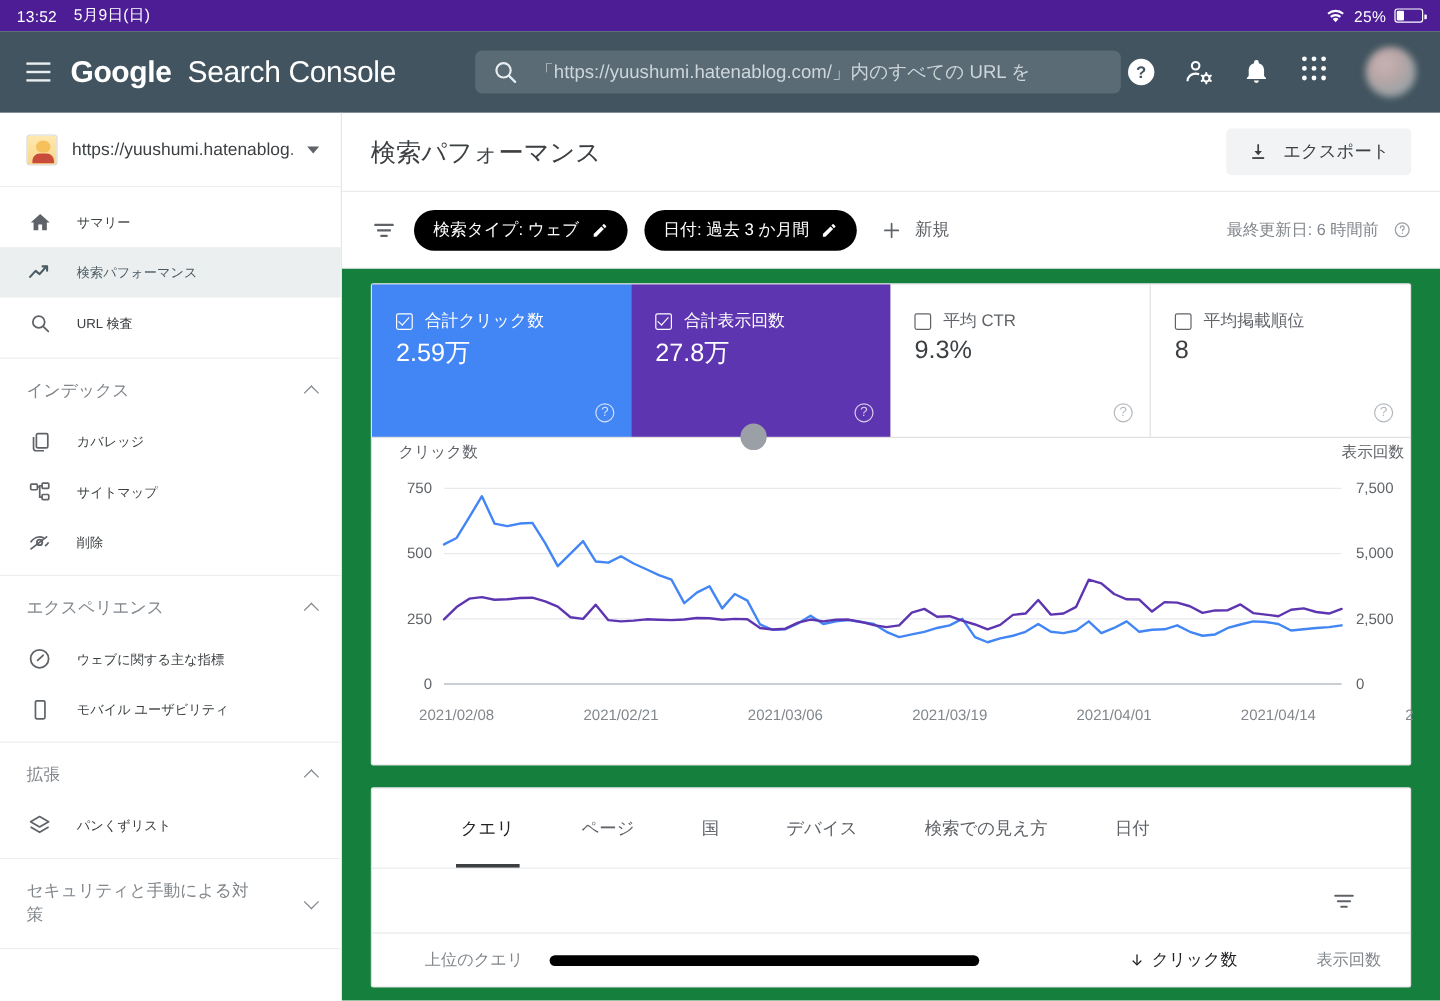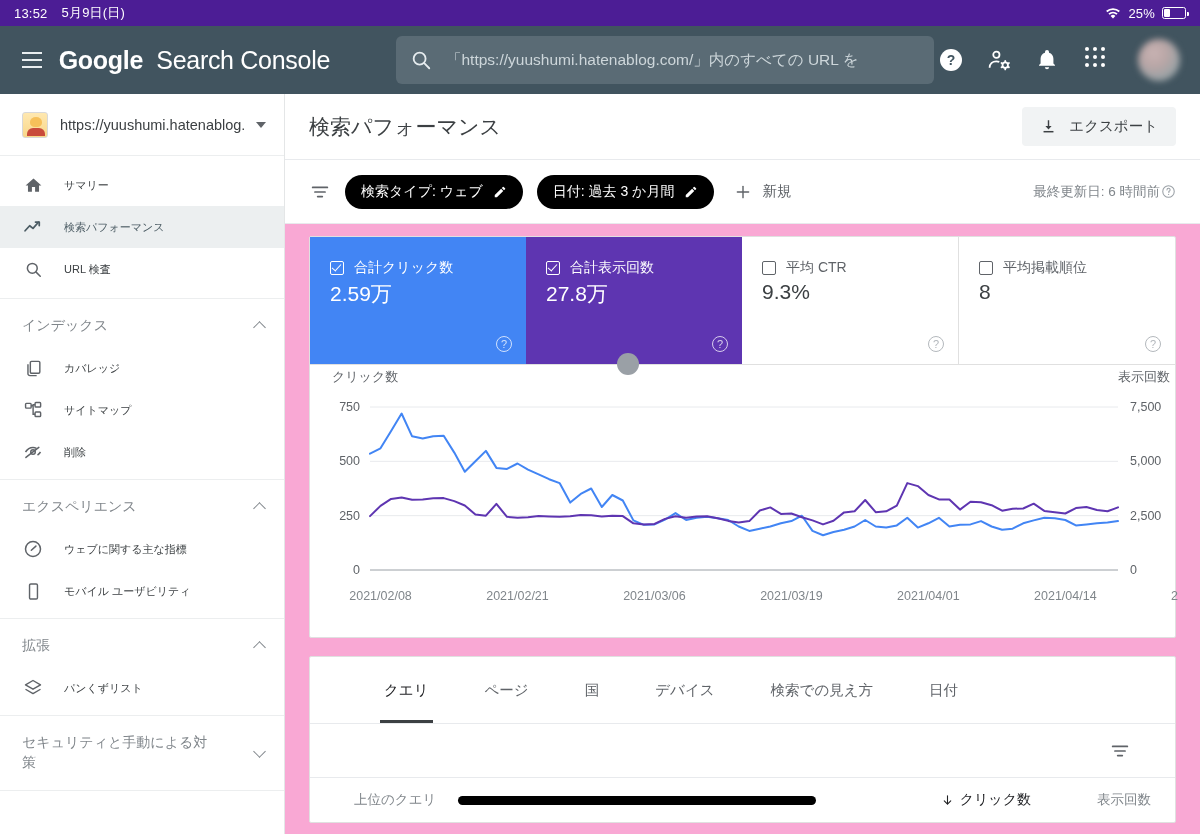--- a/index.html
+++ b/index.html
@@ -33,21 +33,21 @@
     height: 68px; background: #41545f;
     display: flex; align-items: center; padding: 0 16px; gap: 4px;
   }
   .hamburger { width: 48px; height: 48px; display: flex; flex-direction: column;
     align-items: center; justify-content: center; gap: 5px; cursor: pointer; }
   .hamburger span { display: block; width: 20px; height: 2px; background: #e9eef0; }
   .brand { color: #fff; font-size: 25px; margin-left: 6px; white-space: nowrap; letter-spacing: -.3px; }
   .brand b { font-weight: 700; }
   .brand em { font-style: normal; font-weight: 400; }
   .searchbox {
-    flex: 0 0 auto; width: 538px; height: 48px; margin-left: 62px;
+    flex: 0 0 auto; width: 538px; height: 36px; margin-left: 62px;
     background: #5a6b75; border-radius: 6px;
     display: flex; align-items: center; padding: 0 14px; gap: 14px; overflow: hidden;
   }
   .searchbox .ph { color: #cdd6da; font-size: 15.5px; white-space: nowrap; }
   .appbar-icons { margin-left: auto; display: flex; align-items: center; gap: 22px; padding-right: 4px;}
   .ic { width: 26px; height: 26px; display: flex; align-items: center; justify-content: center; cursor: pointer;}
   .avatar {
     width: 42px; height: 42px; border-radius: 50%; margin-left: 8px;
     background: radial-gradient(circle at 38% 34%, #c9b3b3 0%, #b9a6a6 35%, #9aa3a6 70%, #8e9a9d 100%);
     filter: blur(3px);
@@ -112,24 +112,24 @@
     height: 64px; display: flex; align-items: center; gap: 14px; padding: 0 24px;
     border-bottom: 1px solid #e8eaed;
   }
   .chip {
     background: #000000; color: #fff; border-radius: 18px; height: 34px;
     display: flex; align-items: center; gap: 10px; padding: 0 16px; font-size: 14px;
     cursor: pointer; white-space: nowrap;
   }
   .newbtn { display: flex; align-items: center; gap: 10px; color: #5f6368;
     font-size: 14.5px; margin-left: 6px; cursor: pointer; }
-  .lastupd { margin-left: auto; display: flex; align-items: center; gap: 1px;
+  .lastupd { margin-left: auto; display: flex; align-items: center; gap: 12px;
     color: #80868b; font-size: 13.5px; text-align: center; }
 
-  .content { flex: 1; background: #f9a8d4; padding: 12px 24px 0; overflow: hidden; }
+  .content { flex: 1; background: #15803d; padding: 12px 24px 0; overflow: hidden; }
   .card { background: #fff; border: 1px solid #e0e0e0; border-radius: 2px; }
 
   .metrics { display: flex; height: 128px; border-bottom: 1px solid #e0e0e0; }
   .metric { flex: 1 1 0; padding: 22px 20px 0; position: relative; cursor: pointer;
     border-right: 1px solid #e0e0e0; }
   .metric:last-child { border-right: none; }
   .metric.on { border-right: none; }
   .m-head { display: flex; align-items: center; gap: 10px; font-size: 14px; }
   .cb { width: 14px; height: 14px; border: 1.6px solid #5f6368; border-radius: 2px;
     display: inline-block; position: relative; flex: 0 0 14px;}

